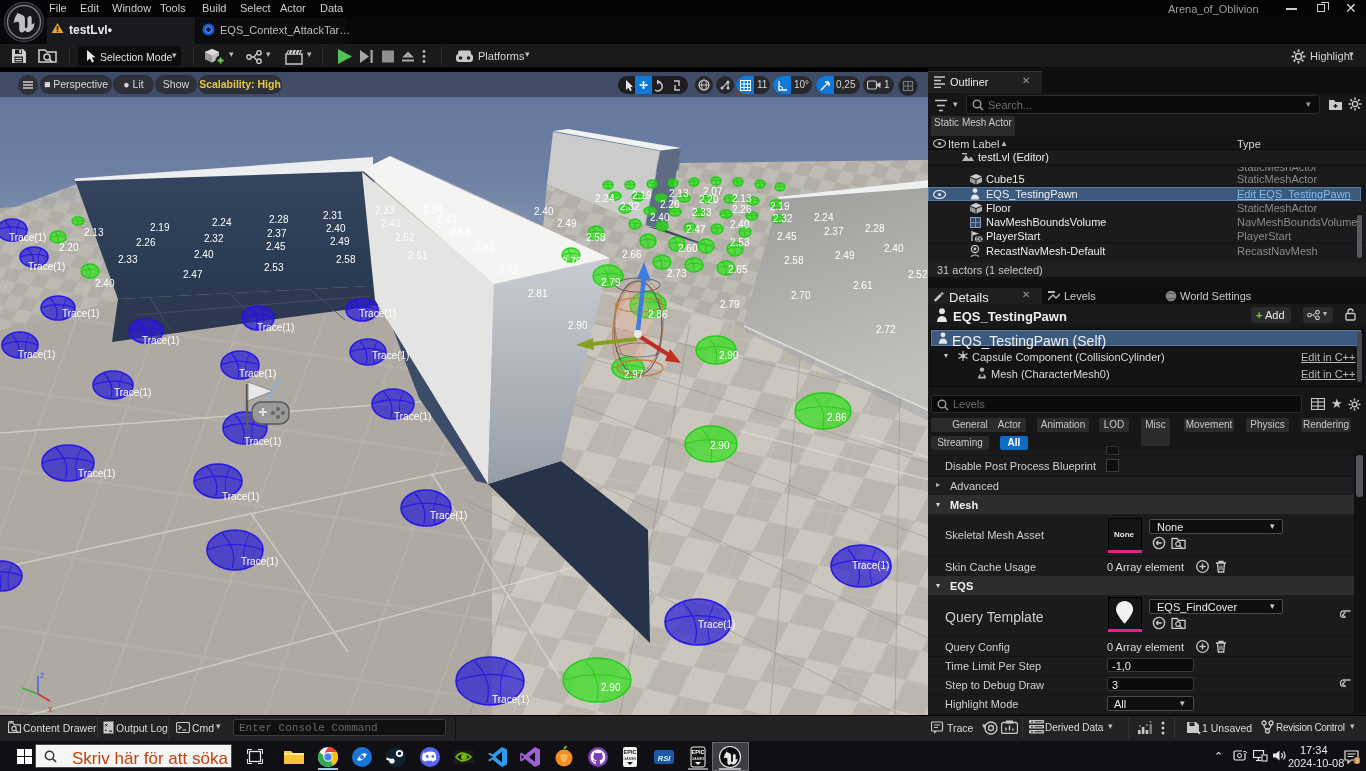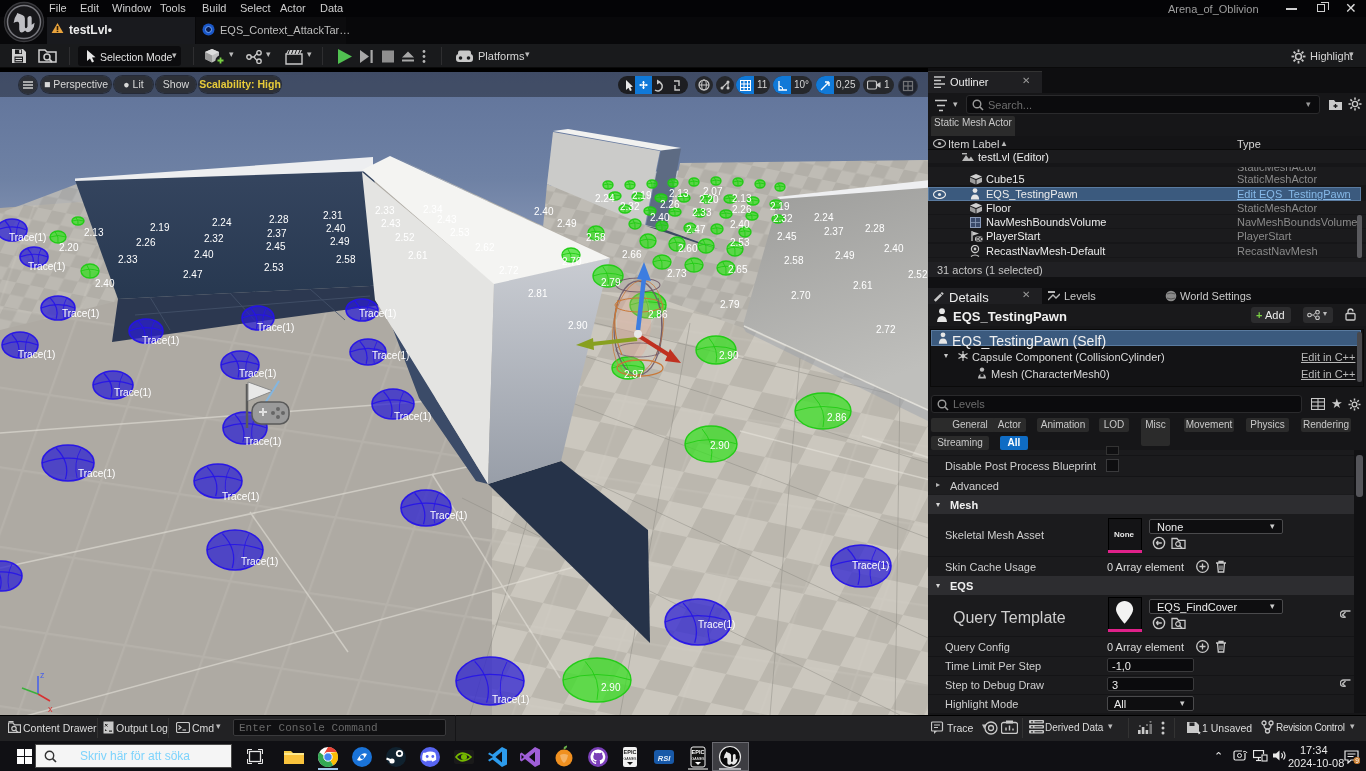--- a/index.html
+++ b/index.html
@@ -1112,21 +1112,21 @@
       <circle cx="6.5" cy="6.5" r="5.8" fill="none" stroke="#c9c9c9" stroke-width="1.3"></circle>
       <path d="M6.5 3.5 v6 M3.5 6.5 h6" stroke="#c9c9c9" stroke-width="1.3"></path>
     </svg>
 <svg class="abs" style="left:287px;top:492px" width="12" height="13">
       <path d="M1 3 h10 M4 3 V1.5 h4 V3 M2.5 3 l0.8 9 h5.4 l0.8-9" fill="none" stroke="#c9c9c9" stroke-width="1.3"></path>
       <path d="M5 5.5 v4.5 M7 5.5 v4.5" stroke="#c9c9c9" stroke-width="1"></path>
     </svg>
 <div class="abs" style="left:0;top:508px;width:426px;height:19px;background:#2d2d30"></div>
 <div class="txt" style="left:8px;top:513px;font-size:8px;color:#d8d8d8">▾</div>
 <div class="txt" style="left:22px;top:512px;font-size:11px;color:#f0f0f0;font-weight:bold">EQS</div>
-<div class="txt" style="left:25px;top:541px;font-size:16px;color:#cfcfcf">Query Template</div>
+<div class="txt" style="left:17px;top:541px;font-size:14px;color:#cfcfcf">Query Template</div>
 <div class="abs" style="left:180px;top:529px;width:34px;height:34px;background:#141416;border:1px solid #000"></div>
 <svg class="abs" style="left:188px;top:533px" width="18" height="24">
       <path d="M9 0 C14 0 18 4 18 9 C18 14 9 24 9 24 C9 24 0 14 0 9 C0 4 4 0 9 0 Z" fill="#f2f2f2" transform="scale(0.95)"></path>
     </svg>
 <div class="abs" style="left:180px;top:561px;width:34px;height:2.5px;background:#e0218a"></div>
 <div class="abs" style="left:221px;top:531px;width:134px;height:15px;background:#0e0e10;border:1px solid #4a4a4c;border-radius:2px"></div>
 <div class="txt" style="left:229px;top:533px;font-size:11px;color:#ececec">EQS_FindCover</div>
 <div class="txt" style="left:342px;top:533px;font-size:9px;color:#ccc">▾</div>
 <svg class="abs" style="left:224px;top:548px" width="14" height="14">
       <circle cx="7" cy="7" r="5.6" fill="none" stroke="#c9c9c9" stroke-width="1.4"></circle>
@@ -1272,21 +1272,21 @@
       <rect x="8" y="0" width="7" height="7"></rect>
       <rect x="0" y="8" width="7" height="7"></rect>
       <rect x="8" y="8" width="7" height="7"></rect>
     </g>
   </svg>
 <div class="abs" style="left:35px;top:744px;width:197px;height:24px;background:#f5f5f5;border:1px solid #4a4a4a"></div>
 <svg class="abs" style="left:44px;top:750px" width="13" height="13">
     <circle cx="5.5" cy="5.5" r="4.2" fill="none" stroke="#333" stroke-width="1.4"></circle>
     <line x1="8.6" y1="8.6" x2="12" y2="12" stroke="#333" stroke-width="1.6"></line>
   </svg>
-<div class="txt" style="left:80px;top:749px;font-size:12px;color:#7dd3fc">Skriv här för att söka</div>
+<div class="txt" style="left:72px;top:749px;font-size:17px;color:#c2410c">Skriv här för att söka</div>
 <svg class="abs" style="left:247px;top:749px" width="16" height="15">
     <rect x="2.5" y="2.5" width="11" height="10" fill="none" stroke="#e8e8e8" stroke-width="1.3"></rect>
     <path d="M0.5 5 v-4.5 h4.5 M15.5 5 v-4.5 h-4.5 M0.5 10 v4.5 h4.5 M15.5 10 v4.5 h-4.5" fill="none" stroke="#e8e8e8" stroke-width="1"></path>
   </svg>
 <svg class="abs" style="left:282px;top:745px" width="24" height="24">
     <path d="M2 6 h7 l2 2 h11 v11 h-20 Z" fill="#f7ce46"></path>
     <path d="M2 8 h20 v2 h-20 Z" fill="#fde98c"></path>
     <path d="M2 10 h20 v9 h-20 Z" fill="#f9c33c"></path>
   </svg>
 <svg class="abs" style="left:316px;top:745px" width="24" height="24">

